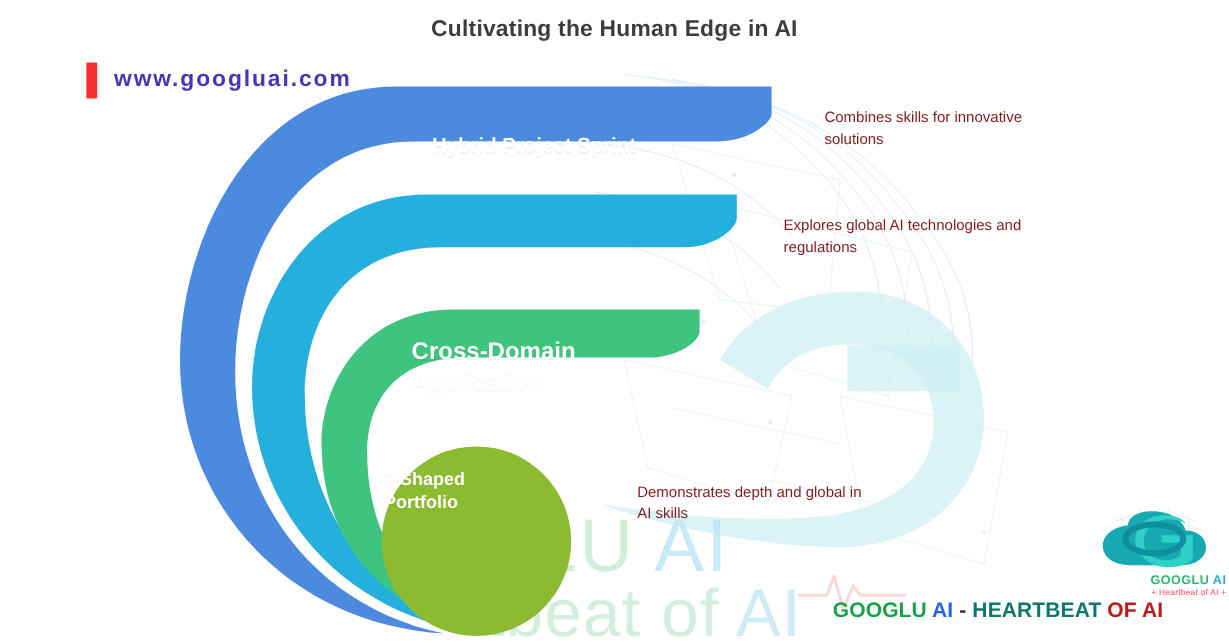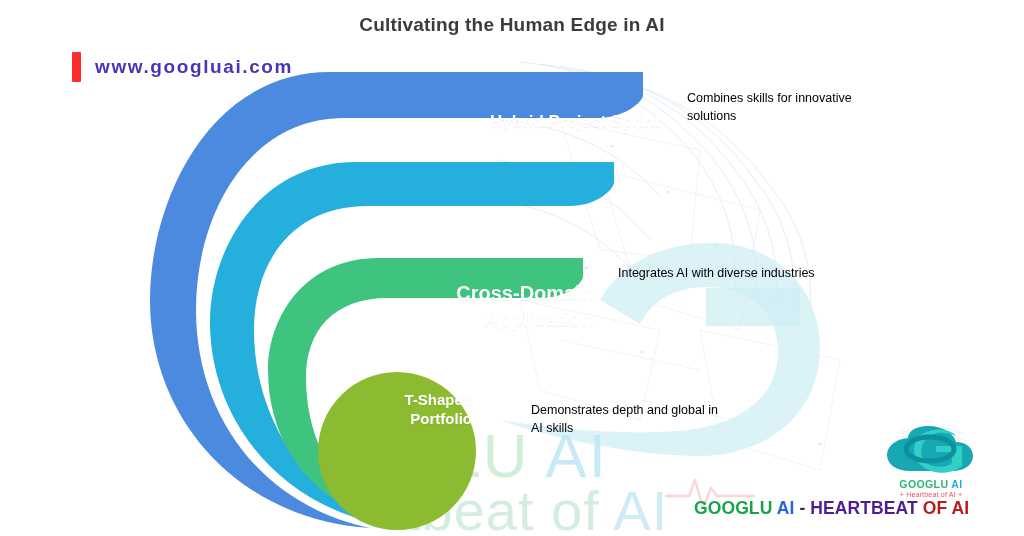--- a/index.html
+++ b/index.html
@@ -99,51 +99,51 @@
     position: absolute;
     left: 0;
     top: 0;
   }
 
   
   .band-label {
     position: absolute;
     color: #ffffff;
     font-weight: bold;
-    text-align: right;
+    text-align: left;
     line-height: 1.28;
     white-space: pre-line;
     text-shadow: 0 1px 1px rgba(0,0,0,.07);
   }
   .bl-1 { left: 360px; top: 111px; width: 300px; font-size: 17px; }
   .bl-2 { left: 340px; top: 200px; width: 300px; font-size: 16px; }
   .bl-3 { left: 343px; top: 281px; width: 250px; font-size: 20px; }
   .bl-4 { left: 320px; top: 390px; width: 152px; font-size: 15px; }
 
   
   .desc {
     position: absolute;
-    color: #000000;
+    color: #7f1d1d;
     font-size: 12.5px;
     line-height: 1.42;
     white-space: pre-line;
   }
   .d-1 { left: 687px; top: 90px; width: 205px; }
   .d-2 { left: 653px; top: 180px; width: 205px; }
   .d-3 { left: 618px; top: 265px; width: 200px; }
   .d-4 { left: 531px; top: 402px; width: 200px; }
 
   
   .logo {
     position: absolute;
-    left: 872px;
+    left: 904px;
     top: 418px;
     width: 118px;
     height: 84px;
-    text-align: center;
+    text-align: right;
   }
   .logo .mark { display:block; }
   .logo .name {
     font-size: 10.5px;
     font-weight: bold;
     letter-spacing: .4px;
     margin-top: -2px;
   }
   .logo .name .g { color: #2bb673; }
   .logo .name .a { color: #27aae1; }
@@ -160,21 +160,21 @@
     left: 694px;
     top: 498px;
     font-size: 17.5px;
     font-weight: bold;
     letter-spacing: .1px;
     white-space: nowrap;
   }
   .tagline .t-googlu { color: #16a34a; }
   .tagline .t-ai1 { color: #2563eb; }
   .tagline .t-dash { color: #333333; }
-  .tagline .t-heart { color: #4c1d95; }
+  .tagline .t-heart { color: #0f766e; }
   .tagline .t-ofai { color: #b91c1c; }
 </style>
 </head>
 <body>
 
 <div id="canvas">
 
   <div class="wm-layer">
     <svg width="1024" height="536">
 
@@ -264,21 +264,21 @@
     <circle cx="397" cy="451" r="79" fill="#8cbb32"></circle>
   </svg>
 
   <div class="band-label bl-1">Hybrid Project Sprint</div>
   <div class="band-label bl-3">Cross-Domain
 Application</div>
   <div class="band-label bl-4">T-Shaped
 Portfolio</div>
 
   <div class="desc d-1">Combines skills for innovative solutions</div>
-  <div class="desc d-3">Integrates AI with diverse industries</div>
+  <div class="desc d-2">Explores global AI technologies and regulations</div>
   <div class="desc d-4">Demonstrates depth and global in AI skills</div>
 
   <div class="logo">
     <svg class="mark" width="118" height="62" viewBox="0 0 118 62">
       <g stroke="#cfe2ee" stroke-width="0.6" fill="none" opacity="0.9">
         <path d="M26 16 Q59 2 92 16"></path>
           <path d="M20 24 Q59 8 98 24"></path>
         <path d="M16 32 Q59 14 102 32"></path>
           <path d="M30 10 L36 44"></path>
         <path d="M46 6 L50 48"></path>

